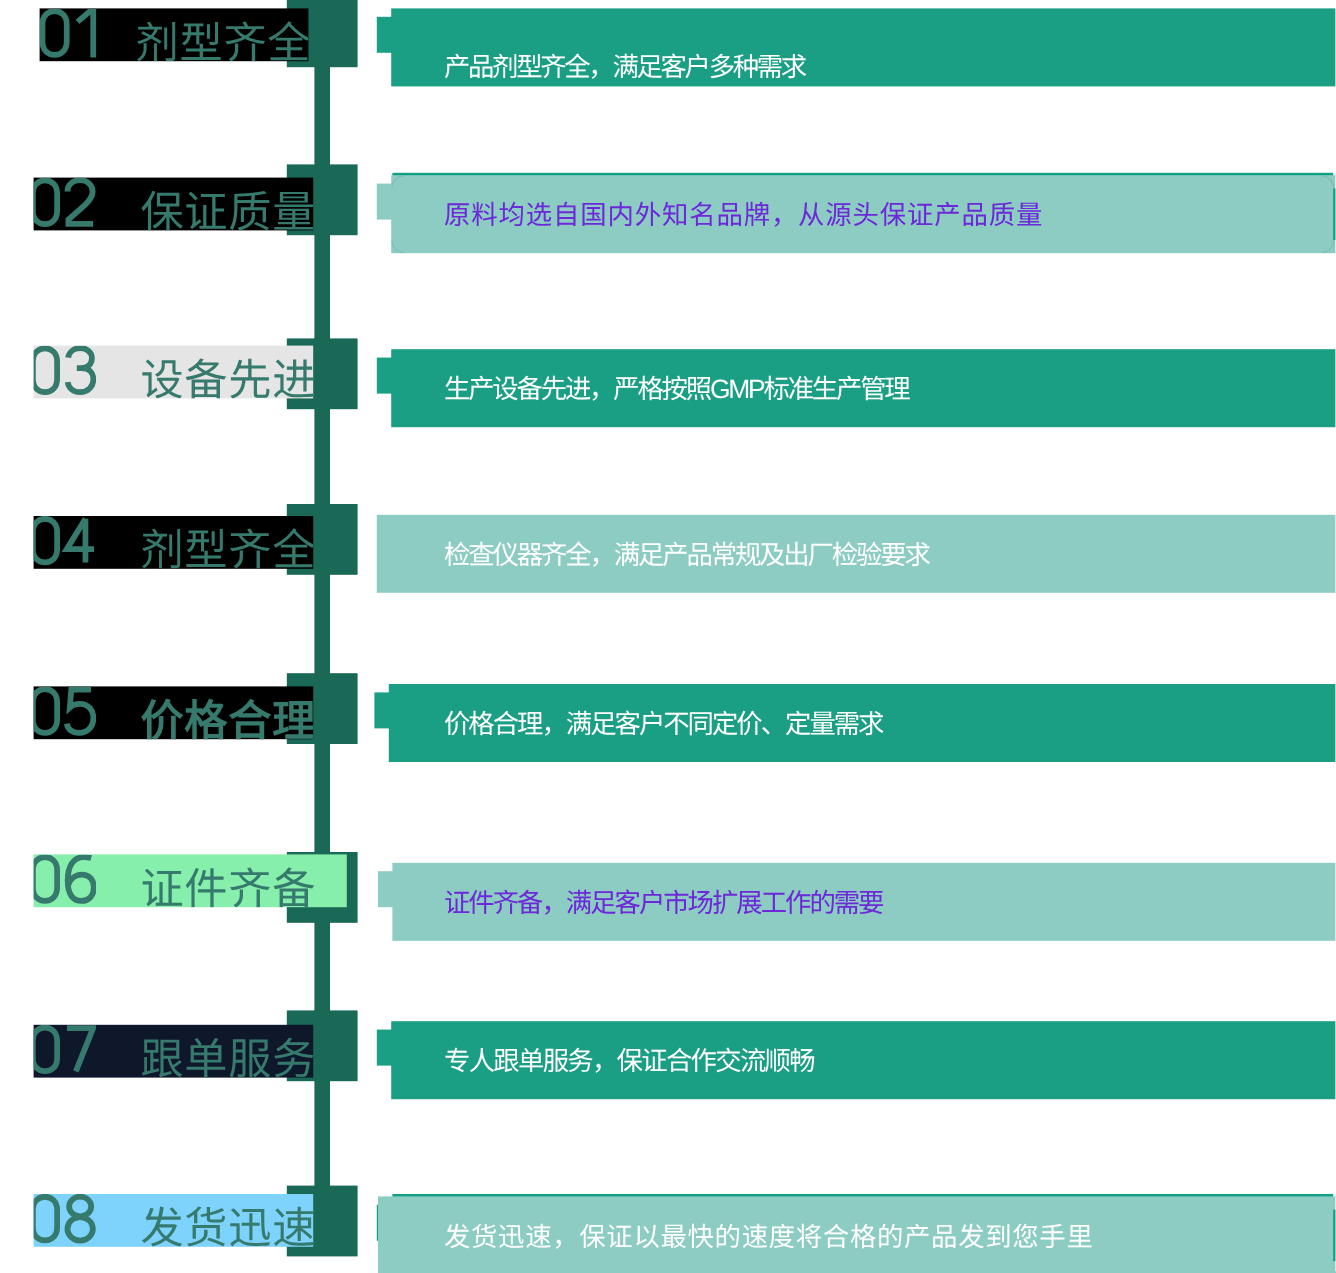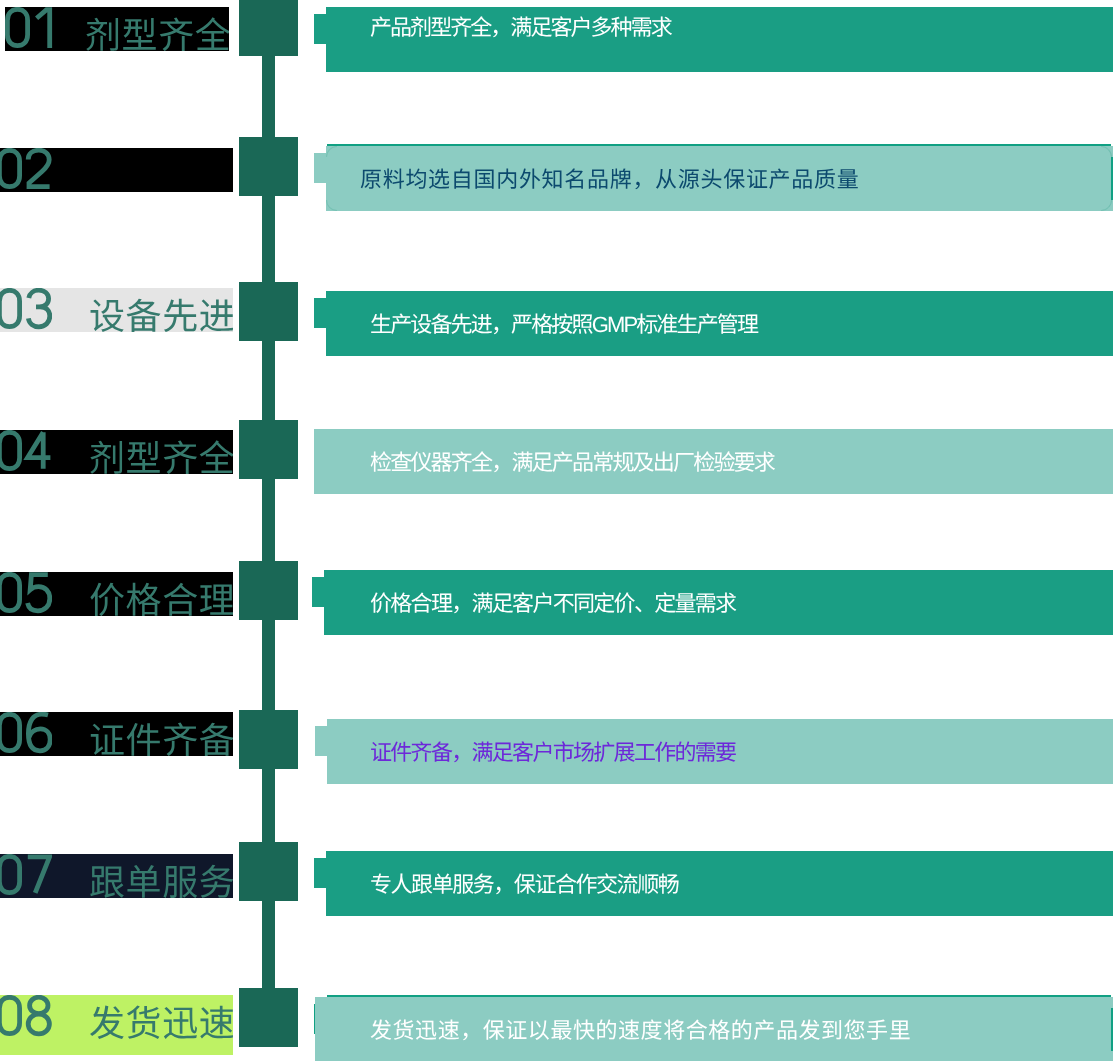--- a/index.html
+++ b/index.html
@@ -7,21 +7,21 @@
   body{width:1113px;height:1061px;position:relative;overflow:hidden;
        font-family:"Liberation Sans",sans-serif;-webkit-font-smoothing:antialiased;text-rendering:geometricPrecision;}
   .stage{position:absolute;left:0;top:0;width:1113px;height:1061px;overflow:hidden;background:#fff;}
 
   
   .spine{position:absolute;background:#1a6856;left:262px;width:13px;}
   
   .node{position:absolute;background:#1a6856;left:239px;width:59px;height:59px;}
 
   
-  .label{position:absolute;background:#000000;overflow:hidden;}
+  .label{position:absolute;background:#000000;overflow:hidden;margin-left:28px;}
   .label .num{position:absolute;line-height:0;}
   .label .cn{position:absolute;font-family:"Liberation Sans",sans-serif;
              color:#367a6d;line-height:1;font-size:36px;white-space:nowrap;letter-spacing:0.6px;}
 
   
   .callout{position:absolute;}
   .callout .cbody{position:absolute;top:0;bottom:0;}
   .callout .ctab{position:absolute;}
   .callout .ctext{position:absolute;color:#ffffff;white-space:nowrap;line-height:1;
                   font-family:"Liberation Sans",sans-serif;font-size:22px;}
@@ -52,43 +52,44 @@
           </g>
           <g transform="translate(29,0)">
             <path d="M2.6 11.2L12.6 2.6L15.7 2.6L15.7 41"></path>
           </g>
         </svg></span>
       <span class="cn" style="color: rgb(54, 122, 109); left: 80px; top: 11px;">剂型齐全</span>
     </div>
     <div class="callout" style="left: 0px; top: 0px; width: 1113px; height: 1061px;">
       <div class="ctab" style="left: 314px; top: 14px; width: 14px; height: 30px; background: rgb(26, 158, 132);"></div>
       <div class="cbody" style="left: 326px; top: 7px; width: 787px; height: 65px; bottom: auto; background: rgb(26, 158, 132);"></div>
-      <div class="ctext" style="left: 370px; letter-spacing: -1.95px; top: 17px; color: rgb(255, 255, 255);">产品剂型齐全，满足客户多种需求</div>
+      <div class="ctext" style="left: 370px; letter-spacing: -1.95px; top: 45px; color: rgb(255, 255, 255);">产品剂型齐全，满足客户多种需求</div>
     </div>
     <div class="node" style="top: 137px;"></div>
     <div class="label" style="left: 0px; top: 148px; width: 233px; height: 44px; background: rgb(0, 0, 0);">
       <span class="num" aria-label="02" style="left: -3px; top: 0px;"><svg width="55" height="42" viewBox="0 0 55 42" fill="none" stroke="#367a6d" stroke-width="4.8" stroke-linecap="butt" stroke-linejoin="miter">
           <g transform="translate(0,0)">
             <path d="M2.4 13.2C2.4 6.2 6.9 2.3 12.5 2.3C18.1 2.3 22.6 6.2 22.6 13.2L22.6 27.8C22.6 34.8 18.1 38.7 12.5 38.7C6.9 38.7 2.4 34.8 2.4 27.8Z"></path>
           </g>
           <g transform="translate(29,0)">
             <path d="M2.2 11.5C2.2 5.5 7.0 2.2 12.8 2.2C18.6 2.2 23.2 6.0 23.2 11.8C23.2 16.2 20.5 19.5 16.0 23.5L3.0 35.0L3.0 38.6L23.6 38.6"></path>
           </g>
         </svg></span>
+      <span class="cn" style="color: rgb(54, 122, 109); left: 89px; top: 11px;">保证质量</span>
     </div>
     <div class="callout" style="left: 0px; top: 0px; width: 1113px; height: 1061px;">
       <div class="toprule" style="left: 327px; top: 144px; width: 784px;"></div>
       <div class="ctab" style="left: 314px; top: 153px; width: 14px; height: 30px; background: rgb(140, 204, 194);"></div>
       <div class="cbody" style="left: 326px; top: 146px; width: 787px; height: 65px; bottom: auto; background: rgb(140, 204, 194);"></div>
       <div class="rightrule" style="left: 1111px; top: 157px; height: 43px;"></div>
       <div class="corner" style="left: 326px; top: 146px;"></div>
       <div class="corner cb" style="left: 326px; top: 200px;"></div>
       <div class="corner ct" style="left: 1101px; top: 146px;"></div>
       <div class="corner cbr" style="left: 1101px; top: 200px;"></div>
-      <div class="ctext" style="left: 360px; letter-spacing: 0.7px; top: 168.5px; color: #0c4a6e;">原料均选自国内外知名品牌，从源头保证产品质量</div>
+      <div class="ctext" style="left: 370px; letter-spacing: 0.7px; top: 168.5px; color: #6d28d9;">原料均选自国内外知名品牌，从源头保证产品质量</div>
     </div>
     <div class="node" style="top: 282px;"></div>
     <div class="label" style="left: 0px; top: 288px; width: 233px; height: 44px; background: #e5e5e5;">
       <span class="num" aria-label="03" style="left: -3px; top: 0px;"><svg width="55" height="42" viewBox="0 0 55 42" fill="none" stroke="#367a6d" stroke-width="4.8" stroke-linecap="butt" stroke-linejoin="miter">
           <g transform="translate(0,0)">
             <path d="M2.4 13.2C2.4 6.2 6.9 2.3 12.5 2.3C18.1 2.3 22.6 6.2 22.6 13.2L22.6 27.8C22.6 34.8 18.1 38.7 12.5 38.7C6.9 38.7 2.4 34.8 2.4 27.8Z"></path>
           </g>
           <g transform="translate(29,0)">
             <path d="M2.8 10.0C3.6 5.2 7.8 2.2 12.8 2.2C18.4 2.2 22.6 5.6 22.6 10.6C22.6 15.6 18.8 18.8 13.4 18.8L10.0 18.8M10.0 18.8L14.0 18.8C19.8 18.8 23.8 22.4 23.8 28.0C23.8 34.4 19.2 38.8 12.8 38.8C7.4 38.8 3.2 35.6 2.4 30.4"></path>
           </g>
@@ -119,29 +120,29 @@
     <div class="node" style="top: 561px;"></div>
     <div class="label" style="left: 0px; top: 572px; width: 233px; height: 44px; background: rgb(0, 0, 0);">
       <span class="num" aria-label="05" style="left: -3px; top: 0px;"><svg width="55" height="42" viewBox="0 0 55 42" fill="none" stroke="#367a6d" stroke-width="4.8" stroke-linecap="butt" stroke-linejoin="miter">
           <g transform="translate(0,0)">
             <path d="M2.4 13.2C2.4 6.2 6.9 2.3 12.5 2.3C18.1 2.3 22.6 6.2 22.6 13.2L22.6 27.8C22.6 34.8 18.1 38.7 12.5 38.7C6.9 38.7 2.4 34.8 2.4 27.8Z"></path>
           </g>
           <g transform="translate(29,0)">
             <path d="M21.8 2.6L5.4 2.6L4.2 17.6C6.4 15.6 9.2 14.6 12.6 14.6C19.2 14.6 23.8 19.4 23.8 26.4C23.8 33.8 18.8 38.8 11.8 38.8C6.4 38.8 2.6 36.0 1.6 31.0"></path>
           </g>
         </svg></span>
-      <span class="cn" style="color: rgb(54, 122, 109); left: 89px; top: 11px;">价格合理</span>
+      <span class="cn" style="color: rgb(54, 122, 109); left: 89px; top: 11px; font-weight: bold;">价格合理</span>
     </div>
     <div class="callout" style="left: 0px; top: 0px; width: 1113px; height: 847px;">
       <div class="ctab" style="left: 312px; top: 577px; width: 14px; height: 30px; background: rgb(26, 158, 132);"></div>
       <div class="cbody" style="left: 324px; top: 570px; width: 789px; height: 65px; bottom: auto; background: rgb(26, 158, 132);"></div>
       <div class="ctext" style="left: 370px; letter-spacing: -1.7px; top: 592.5px; color: rgb(255, 255, 255);">价格合理，满足客户不同定价、定量需求</div>
     </div>
     <div class="node" style="top: 710px;"></div>
-    <div class="label" style="left: 0px; top: 712px; width: 233px; height: 44px; background: #000000;">
+    <div class="label" style="left: 0px; top: 712px; width: 233px; height: 44px; background: #86efac; padding-left: 28px;">
       <span class="num" aria-label="06" style="left: -3px; top: 0px;"><svg width="55" height="42" viewBox="0 0 55 42" fill="none" stroke="#367a6d" stroke-width="4.8" stroke-linecap="butt" stroke-linejoin="miter">
           <g transform="translate(0,0)">
             <path d="M2.4 13.2C2.4 6.2 6.9 2.3 12.5 2.3C18.1 2.3 22.6 6.2 22.6 13.2L22.6 27.8C22.6 34.8 18.1 38.7 12.5 38.7C6.9 38.7 2.4 34.8 2.4 27.8Z"></path>
           </g>
           <g transform="translate(29,0)">
             <path d="M22.0 3.0C19.8 2.4 18.0 2.2 15.6 2.2C7.6 2.2 2.4 9.0 2.4 21.8C2.4 33.4 6.8 38.8 14.0 38.8C20.2 38.8 24.2 34.2 24.2 27.6C24.2 21.2 20.4 16.8 14.4 16.8C9.0 16.8 4.6 20.2 3.0 25.2"></path>
           </g>
         </svg></span>
       <span class="cn" style="color: rgb(54, 122, 109); left: 89px; top: 11px;">证件齐备</span>
     </div>
@@ -161,21 +162,21 @@
           </g>
         </svg></span>
       <span class="cn" style="color: rgb(54, 122, 109); left: 89px; top: 11px;">跟单服务</span>
     </div>
     <div class="callout" style="left: 0px; top: 0px; width: 1113px; height: 1061px;">
       <div class="ctab" style="left: 314px; top: 858px; width: 14px; height: 30px; background: rgb(26, 158, 132);"></div>
       <div class="cbody" style="left: 326px; top: 851px; width: 787px; height: 65px; bottom: auto; background: rgb(26, 158, 132);"></div>
       <div class="ctext" style="left: 370px; letter-spacing: -1.45px; top: 873.5px; color: rgb(255, 255, 255);">专人跟单服务，保证合作交流顺畅</div>
     </div>
     <div class="node" style="top: 988px;"></div>
-    <div class="label" style="left: 0px; top: 995px; width: 233px; height: 60px; background: #bef264;">
+    <div class="label" style="left: 0px; top: 995px; width: 233px; height: 44px; background: #7dd3fc;">
       <span class="num" aria-label="08" style="left: -3px; top: 0px;"><svg width="55" height="42" viewBox="0 0 55 42" fill="none" stroke="#367a6d" stroke-width="4.8" stroke-linecap="butt" stroke-linejoin="miter">
           <g transform="translate(0,0)">
             <path d="M2.4 13.2C2.4 6.2 6.9 2.3 12.5 2.3C18.1 2.3 22.6 6.2 22.6 13.2L22.6 27.8C22.6 34.8 18.1 38.7 12.5 38.7C6.9 38.7 2.4 34.8 2.4 27.8Z"></path>
           </g>
           <g transform="translate(29,0)">
             <path d="M12.8 2.2C17.9 2.2 22.0 5.9 22.0 10.4C22.0 14.9 17.9 18.6 12.8 18.6C7.7 18.6 3.6 14.9 3.6 10.4C3.6 5.9 7.7 2.2 12.8 2.2Z"></path>
             <path d="M12.8 19.2C18.7 19.2 23.4 23.6 23.4 29.0C23.4 34.4 18.7 38.8 12.8 38.8C6.9 38.8 2.2 34.4 2.2 29.0C2.2 23.6 6.9 19.2 12.8 19.2Z"></path>
           </g>
         </svg></span>
       <span class="cn" style="color: rgb(54, 122, 109); left: 89px; top: 11px;">发货迅速</span>

